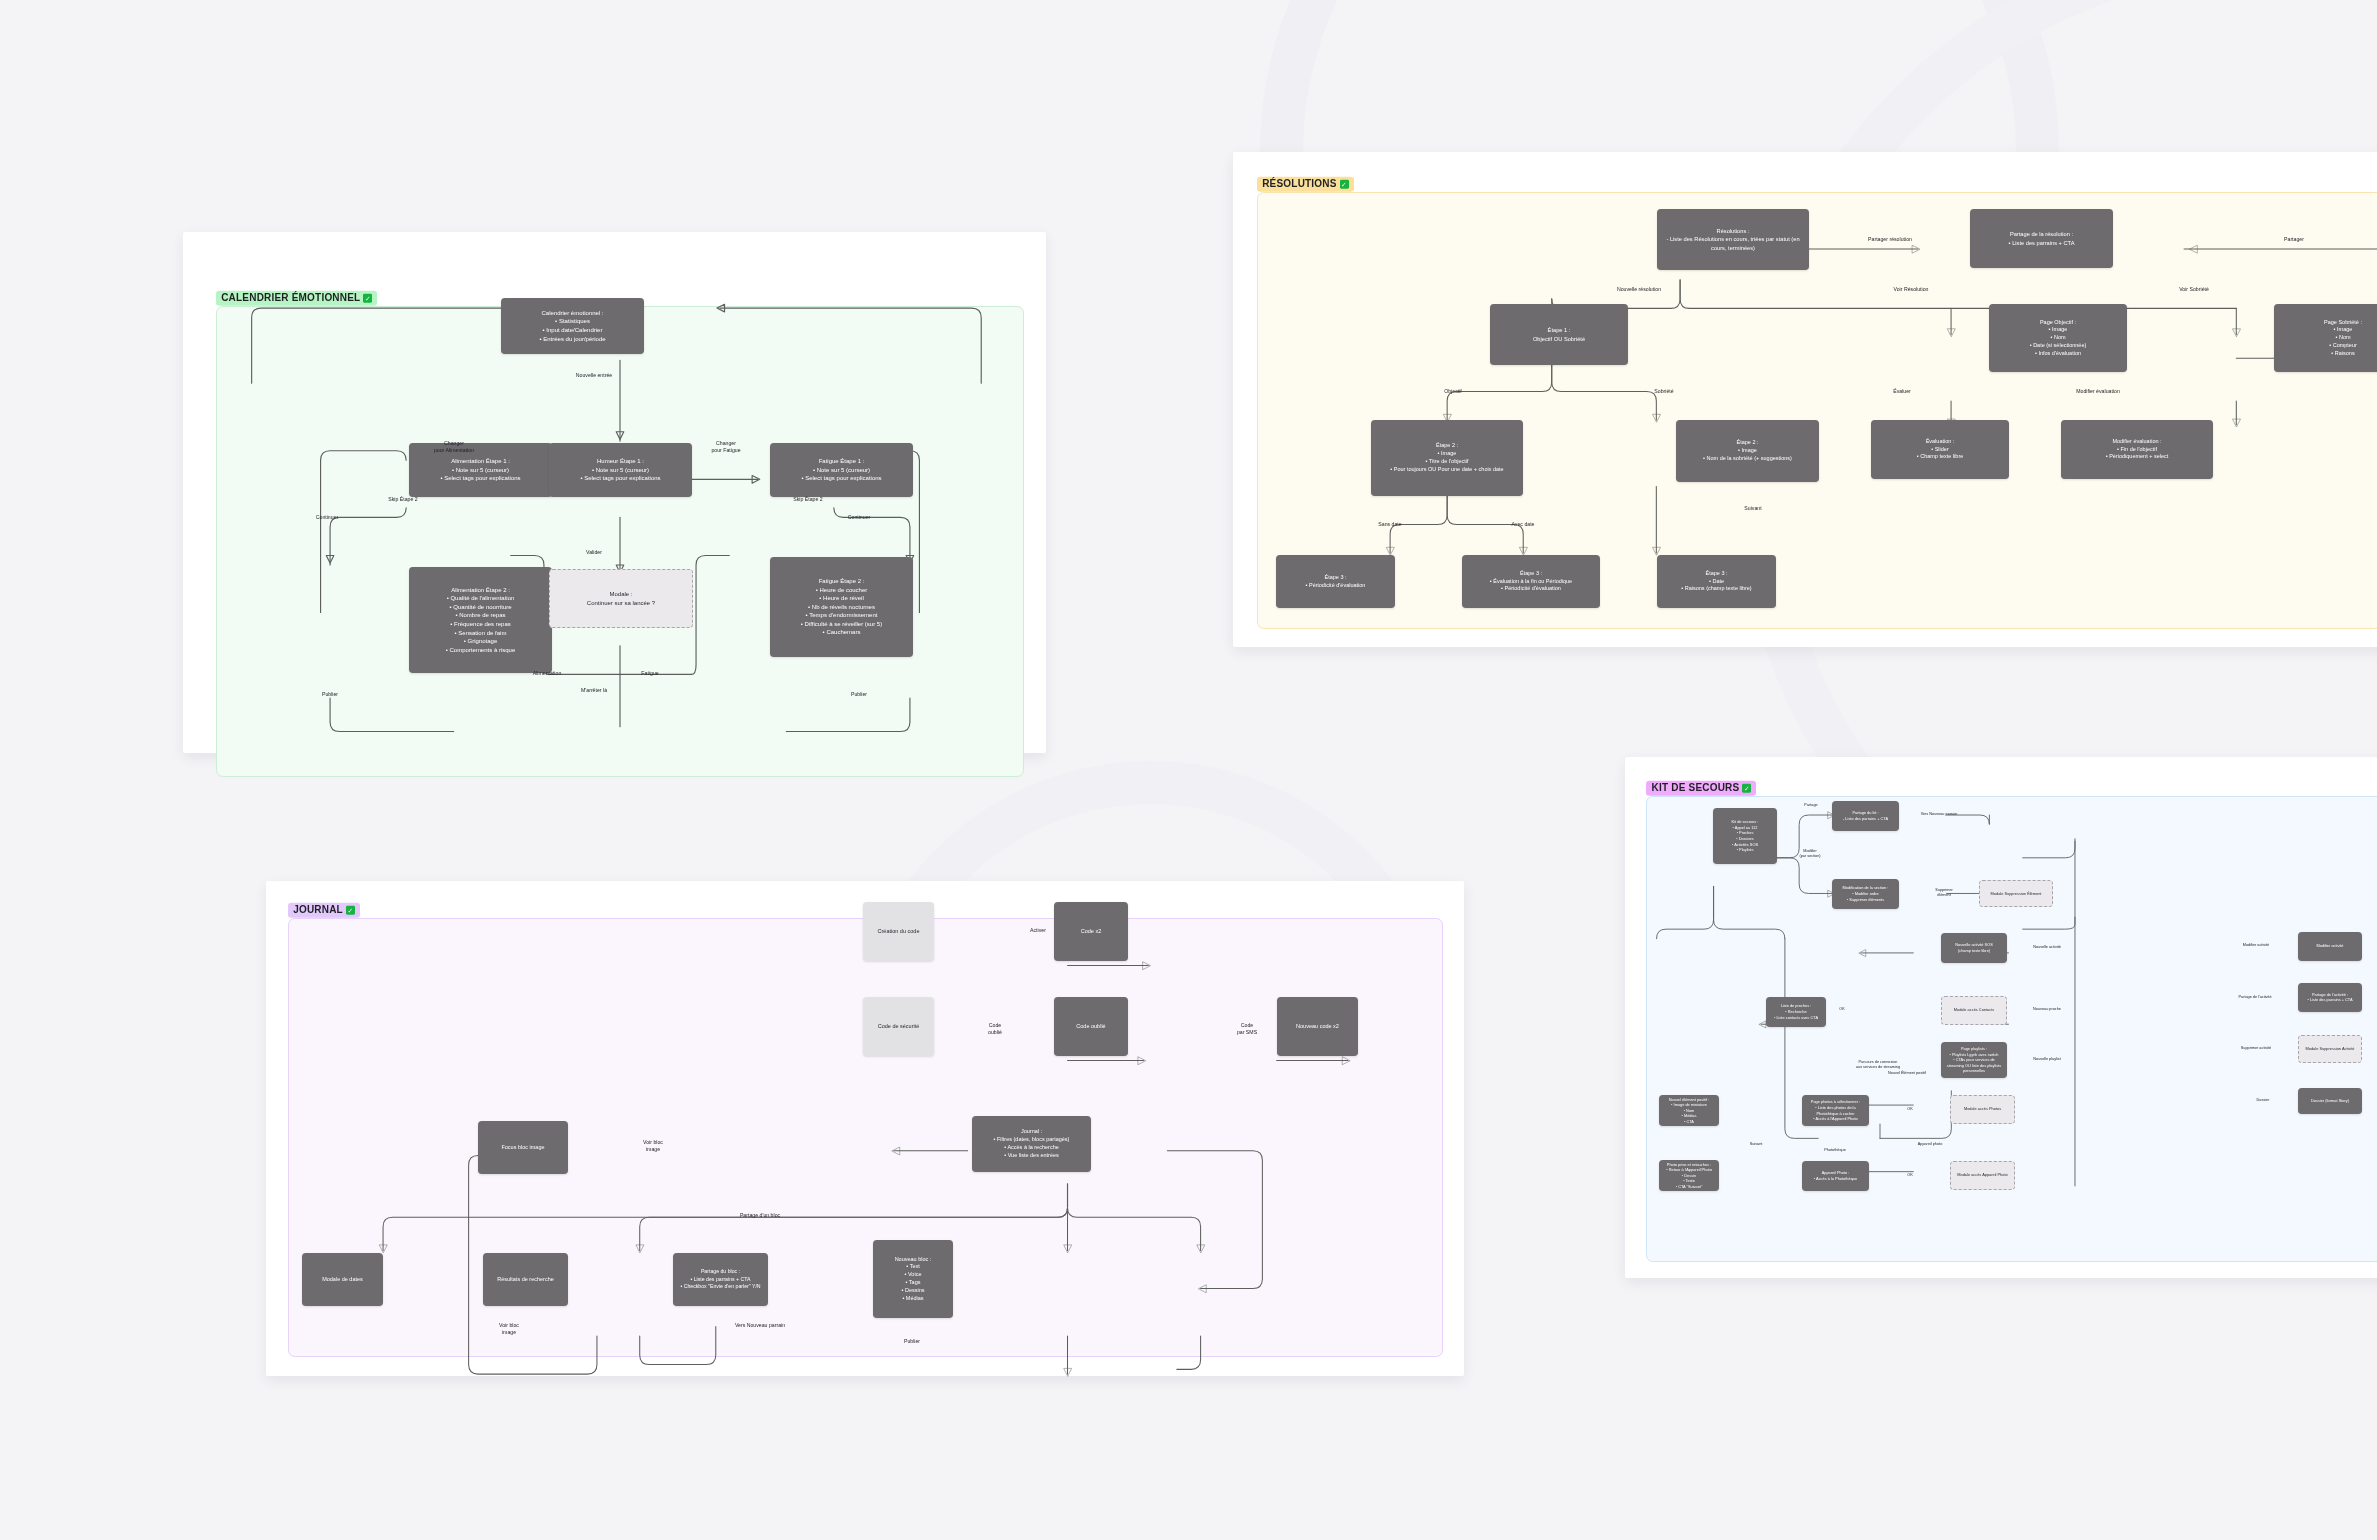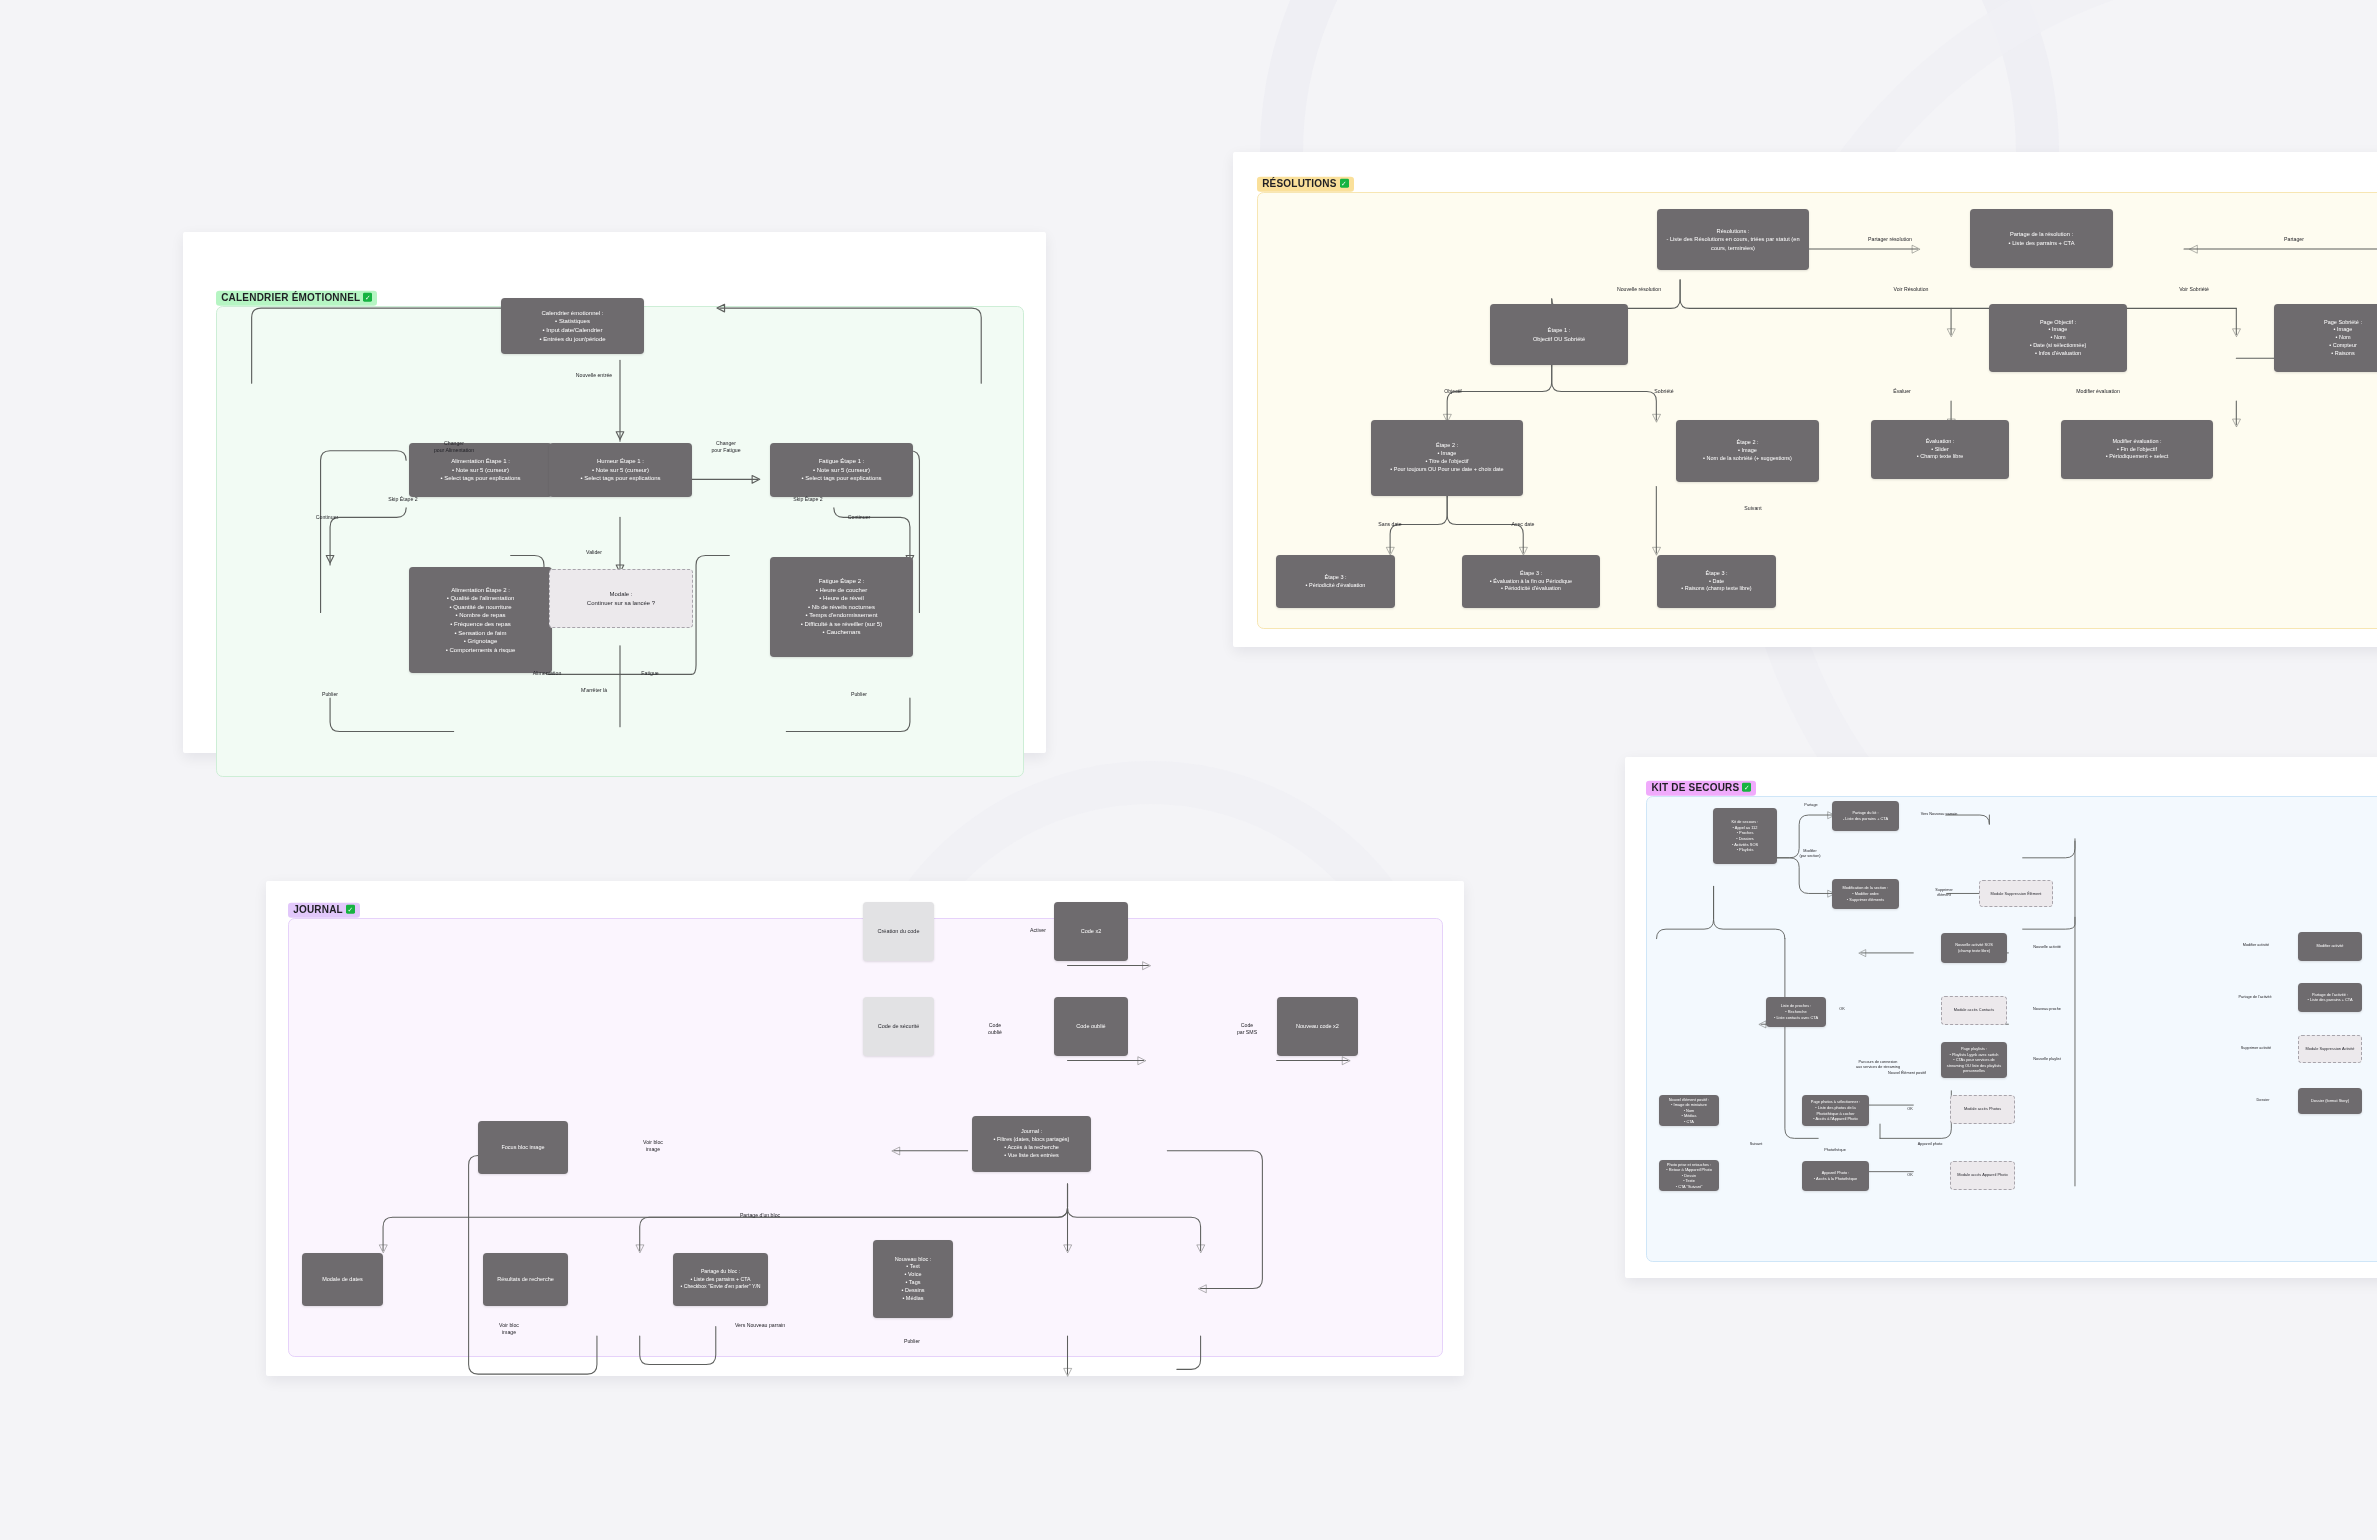--- a/index.html
+++ b/index.html
@@ -14,21 +14,21 @@
   .bg-swoosh.s1{width:713px;height:713px;left:1260px;top:-247px;border-color:#ededf3;}
   .bg-swoosh.s2{width:999px;height:999px;left:1736px;top:-71px;border-color:#f0f0f5;}
   .bg-swoosh.s3{width:523px;height:523px;left:846px;top:761px;border-color:#f0f0f5;}
 
   
   .frame{position:absolute;box-sizing:border-box;}
   .frame-title{
     position:absolute;top:0;left:0;transform:translateY(-100%);
     font-size:10px;font-weight:700;letter-spacing:0.2px;
     padding:2.4px 5.2px 2.9px 5.2px;border-radius:3.3px;white-space:nowrap;
-    display:flex;gap:2.9px;line-height:1;
+    display:flex;align-items:center;gap:2.9px;line-height:1;
   }
   .frame-title .chk{
     display:inline-block;width:9px;height:9px;border-radius:1.4px;background:#16b341;
     color:#fff;font-size:6.7px;line-height:9px;text-align:center;font-weight:700;
   }
   .frame-body{position:absolute;inset:0;border-radius:6.7px;box-sizing:border-box;}
   .frame-outer{position:absolute;box-sizing:border-box;background:#fff;border-radius:1.9px;
     box-shadow:0 4.8px 14.3px rgba(20,20,40,.07);}
 
   

